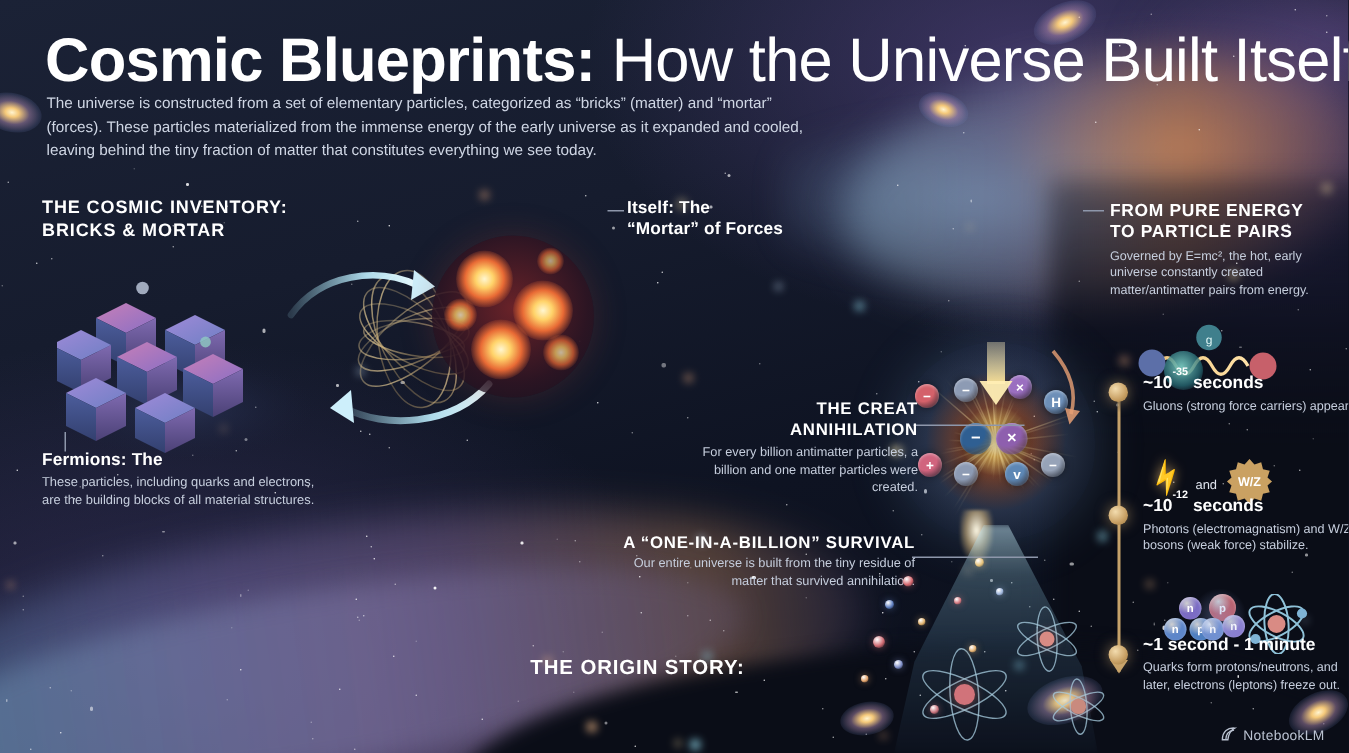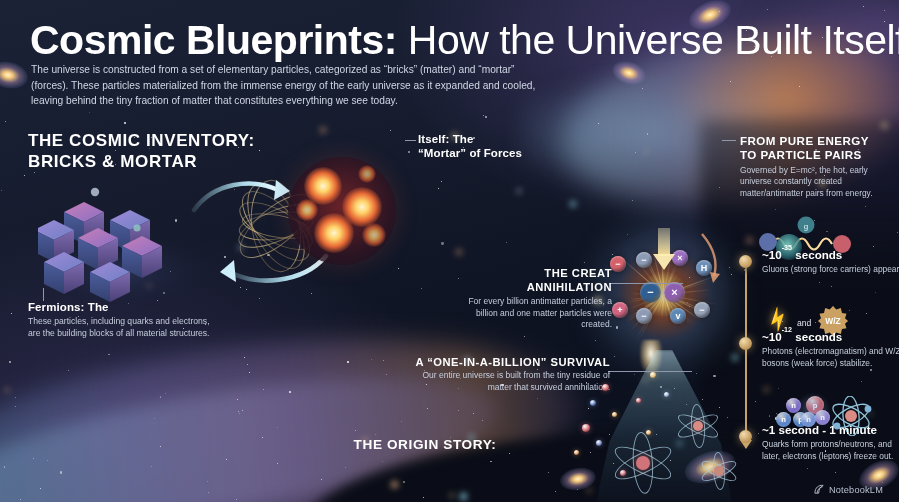--- a/index.html
+++ b/index.html
@@ -82,21 +82,21 @@
   }
 
   
   .sec-head {
     position:absolute; font-weight:700; color:#ffffff;
     letter-spacing:.6px; line-height:1.22;
   }
   .cap-title { font-weight:700; color:#ffffff; font-size:11.5px; line-height:1.25; letter-spacing:.1px; }
   .cap-body  { color:#c6cedd; font-size:8.6px; line-height:1.37; margin-top:2px; }
 
-  #inventory-head { left:28px; top:131px; font-size:17px; }
+  #inventory-head { left:28px; top:131px; font-size:12px; }
   #origin-head {
     left:300px; top:437px; font-size:13.6px; text-align:center; width:250px;
   }
 
   .callout { position:absolute; }
   #bosons-callout { left:418px; top:132px; width:136px; }
   #fermions-callout { left:28px; top:300px; width:190px; }
 
   
   .lead { position:absolute; background:#8e97ab; }

